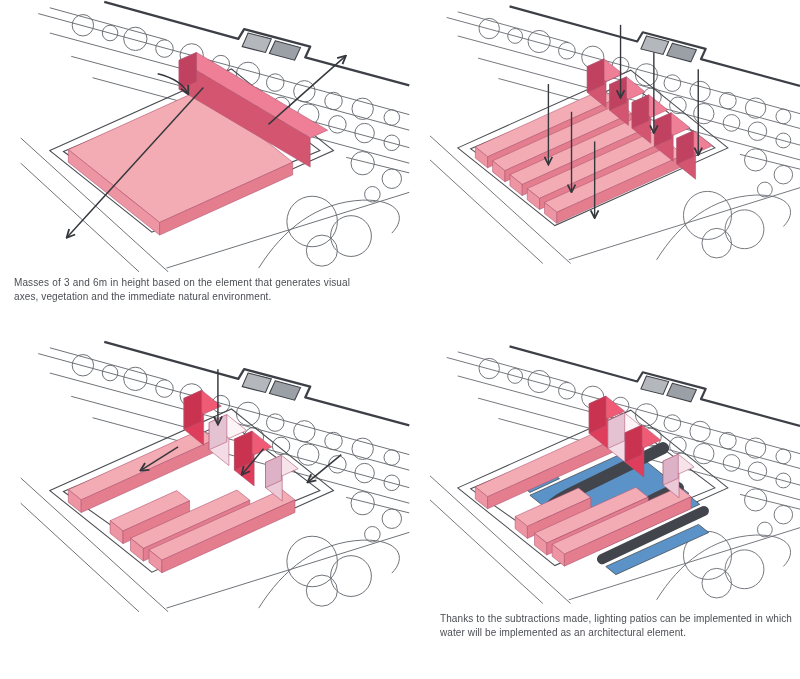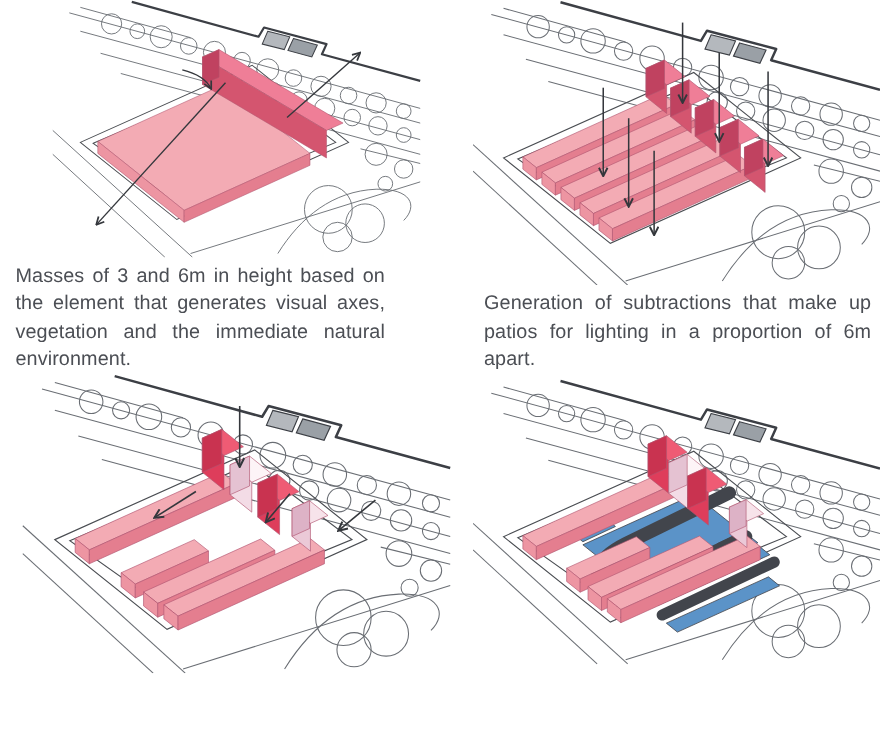--- a/index.html
+++ b/index.html
@@ -3,21 +3,21 @@
 <meta charset="utf-8">
 <style>
   html,body{margin:0;padding:0;background:#ffffff;}
   body{width:800px;height:679px;font-family:"Liberation Sans",sans-serif;overflow:hidden;}
   .grid{display:grid;grid-template-columns:430px 370px;grid-template-rows:340px 339px;width:800px;height:679px;}
   figure{margin:0;padding:0;display:flex;flex-direction:column;}
   .diagram{width:100%;height:272px;display:block;}
   .col-right .diagram{height:268px;}
   figcaption{
     color:var(--caption,#4b4e54);
-    font-size:18px;line-height:1.42;text-align:justify;
+    font-size:10px;line-height:1.42;text-align:justify;
     letter-spacing:0.1px;
   }
   .col-left figcaption{margin:4px 12px 0 14px;width:336px;}
   .col-right figcaption{margin:4px 6px 0 10px;width:352px;}
   
   .sk{stroke:var(--sketch);stroke-width:1;fill:none;}
   .sk-thick{stroke:var(--curb);stroke-width:2.4;fill:none;stroke-linejoin:round;}
   .bnd{stroke:var(--boundary);stroke-width:1.1;fill:none;}
   .bldg{fill:var(--building);stroke:var(--curb);stroke-width:1.1;}
   .bldg2{fill:var(--building2);stroke:var(--curb);stroke-width:1.1;}
@@ -156,21 +156,20 @@
       </g>
       <g>
         <line class="arrow" x1="128" y1="86" x2="128" y2="172" marker-end="url(#ah)"></line>
         <line class="arrow" x1="153" y1="116" x2="153" y2="202" marker-end="url(#ah)"></line>
         <line class="arrow" x1="178" y1="148" x2="178" y2="230" marker-end="url(#ah)"></line>
         <line class="arrow" x1="206" y1="22" x2="206" y2="100" marker-end="url(#ah)"></line>
         <line class="arrow" x1="242" y1="52" x2="242" y2="138" marker-end="url(#ah)"></line>
         <line class="arrow" x1="290" y1="70" x2="290" y2="162" marker-end="url(#ah)"></line>
       </g>
     </svg>
-    <figcaption>Generation of subtractions that make up patios for lighting in a proportion of 6m apart.</figcaption>
   </figure>
 
   <figure class="col-left">
     <svg class="diagram" viewBox="0 0 400 280">
       <use href="#sitebg"></use>
       <g class="pinkshape">
         <polygon class="slab-top" points="49,154 186,92 199.3,102.6 62.3,164.6"></polygon>
         <polygon class="slab-left" points="49,154 62.3,164.6 62.3,177.6 49,167"></polygon>
         <polygon class="slab-right" points="62.3,164.6 199.3,102.6 199.3,115.6 62.3,177.6"></polygon>
         <polygon class="slab-top" points="92,186 160.5,155 173.8,165.6 105.3,196.6"></polygon>
@@ -253,15 +252,16 @@
         <polygon class="red-top" points="211,95.3 231.3,111.6 249.5,103.4 229.2,87.1"></polygon>
         <polygon class="red-front" points="211,95.3 231.3,111.6 231.3,143.6 211,127.3"></polygon>
         <polygon class="red-end" points="229.2,87.1 211,95.3 211,127.3 229.2,119.1"></polygon>
       </g>
       <g class="pinkshape">
         <polygon class="pale-top" points="252,126 269.2,139.8 285.6,132.4 268.4,118.6"></polygon>
         <polygon class="pale-front" points="252,126 269.2,139.8 269.2,165.8 252,152"></polygon>
         <polygon class="pale-end" points="268.4,118.6 252,126 252,152 268.4,144.6"></polygon>
       </g>
     </svg>
+    <figcaption>Thanks to the subtractions made, lighting patios can be implemented in which water will be implemented as an architectural element.</figcaption>
   </figure>
 
 </div>
 
 </body></html>

